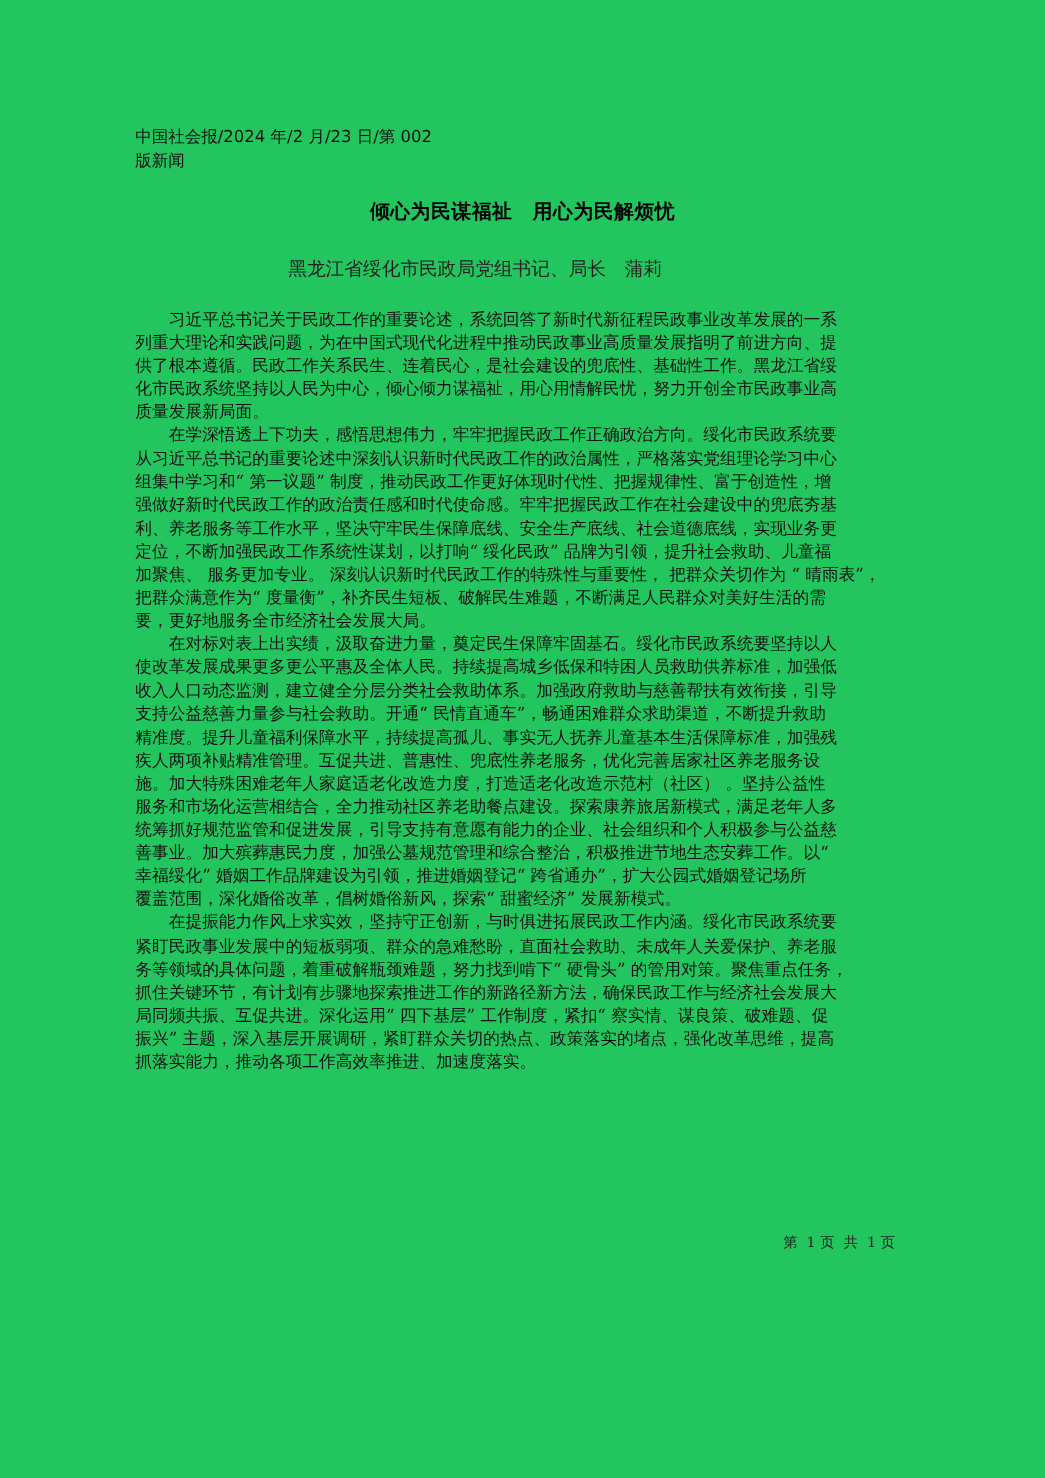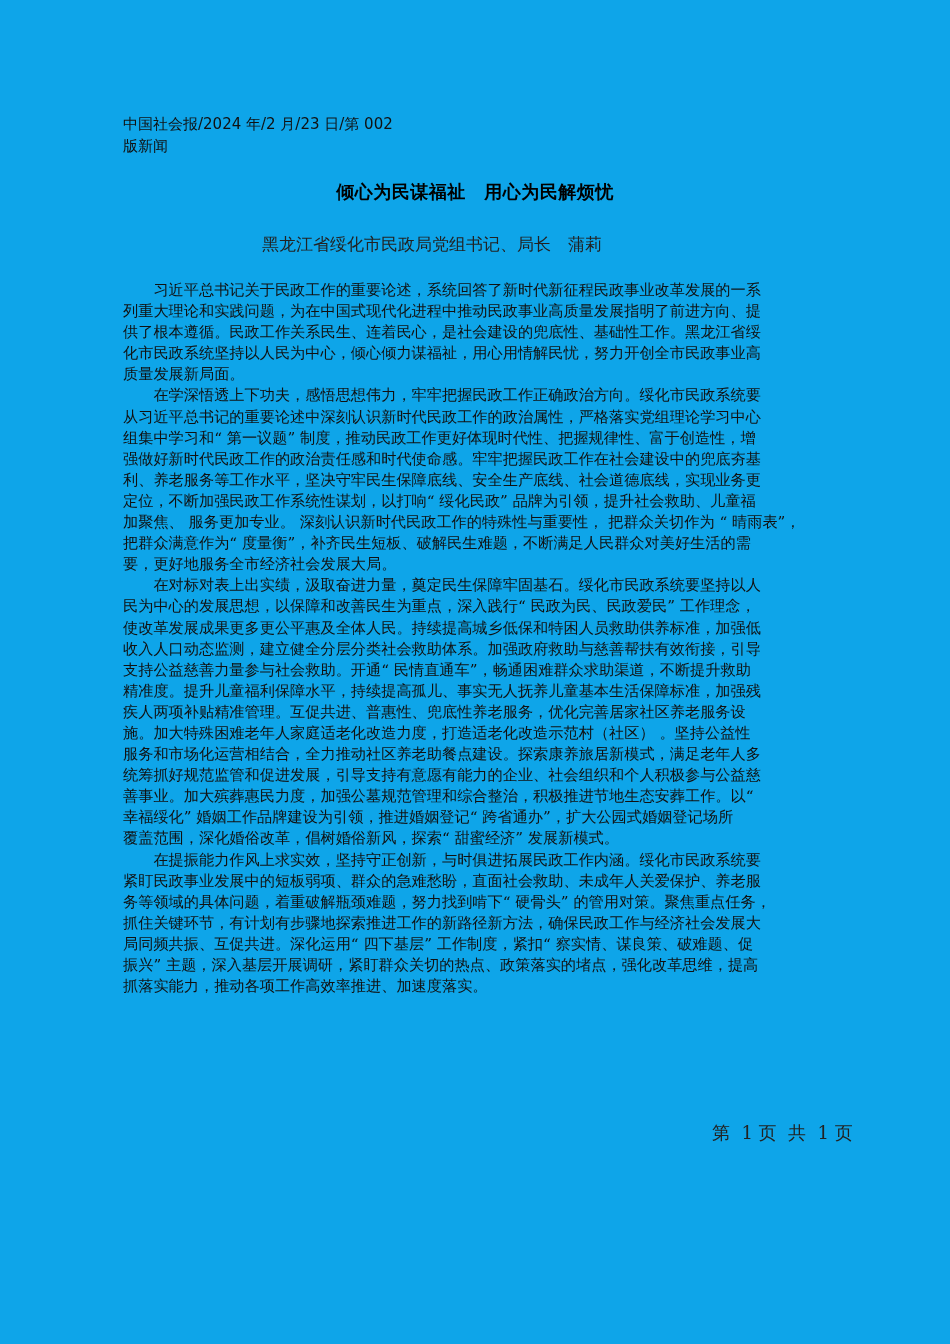--- a/index.html
+++ b/index.html
@@ -12,21 +12,21 @@
       height: 1344px;
       position: relative;
       overflow: hidden;
       font-family: "DejaVu Serif", "Liberation Serif", serif;
       color: #111111;
     }
     .page {
       position: absolute;
       left: 0; top: 0;
       width: 950px; height: 1344px;
-      background: #0ea5e9;
+      background: #22c55e;
     }
     .source {
       position: absolute;
       left: 123px;
       top: 113px;
       width: 300px;
       font-size: 15px;
       line-height: 22px;
       color: #111;
       font-family: "DejaVu Sans", "Liberation Sans", sans-serif;
@@ -67,21 +67,21 @@
     }
     .line {
       display: block;
       white-space: pre;
       height: 21.1px;
     }
     .footer {
       position: absolute;
       left: 712px;
       top: 1121px;
-      font-size: 18px;
+      font-size: 13px;
       color: #222;
       white-space: pre;
       font-family: "DejaVu Serif", "Liberation Serif", serif;
     }
   </style>
 </head>
 <body>
 
 <div class="page">
 
@@ -111,21 +111,20 @@
       <span class="line">强做好新时代民政工作的政治责任感和时代使命感。牢牢把握民政工作在社会建设中的兜底夯基</span>
       <span class="line">利、养老服务等工作水平，坚决守牢民生保障底线、安全生产底线、社会道德底线，实现业务更</span>
       <span class="line">定位，不断加强民政工作系统性谋划，以打响“ 绥化民政” 品牌为引领，提升社会救助、儿童福</span>
       <span class="line">加聚焦、 服务更加专业。 深刻认识新时代民政工作的特殊性与重要性， 把群众关切作为 “ 晴雨表”，</span>
       <span class="line">把群众满意作为“ 度量衡”，补齐民生短板、破解民生难题，不断满足人民群众对美好生活的需</span>
       <span class="line">要，更好地服务全市经济社会发展大局。</span>
     </div>
 
     <div>
       <span class="line">　　在对标对表上出实绩，汲取奋进力量，奠定民生保障牢固基石。绥化市民政系统要坚持以人</span>
-      <span class="line">民为中心的发展思想，以保障和改善民生为重点，深入践行“ 民政为民、民政爱民” 工作理念，</span>
       <span class="line">使改革发展成果更多更公平惠及全体人民。持续提高城乡低保和特困人员救助供养标准，加强低</span>
       <span class="line">收入人口动态监测，建立健全分层分类社会救助体系。加强政府救助与慈善帮扶有效衔接，引导</span>
       <span class="line">支持公益慈善力量参与社会救助。开通“ 民情直通车”，畅通困难群众求助渠道，不断提升救助</span>
       <span class="line">精准度。提升儿童福利保障水平，持续提高孤儿、事实无人抚养儿童基本生活保障标准，加强残</span>
       <span class="line">疾人两项补贴精准管理。互促共进、普惠性、兜底性养老服务，优化完善居家社区养老服务设</span>
       <span class="line">施。加大特殊困难老年人家庭适老化改造力度，打造适老化改造示范村（社区） 。坚持公益性</span>
       <span class="line">服务和市场化运营相结合，全力推动社区养老助餐点建设。探索康养旅居新模式，满足老年人多</span>
       <span class="line">统筹抓好规范监管和促进发展，引导支持有意愿有能力的企业、社会组织和个人积极参与公益慈</span>
       <span class="line">善事业。加大殡葬惠民力度，加强公墓规范管理和综合整治，积极推进节地生态安葬工作。以“</span>
       <span class="line">幸福绥化” 婚姻工作品牌建设为引领，推进婚姻登记“ 跨省通办”，扩大公园式婚姻登记场所</span>

